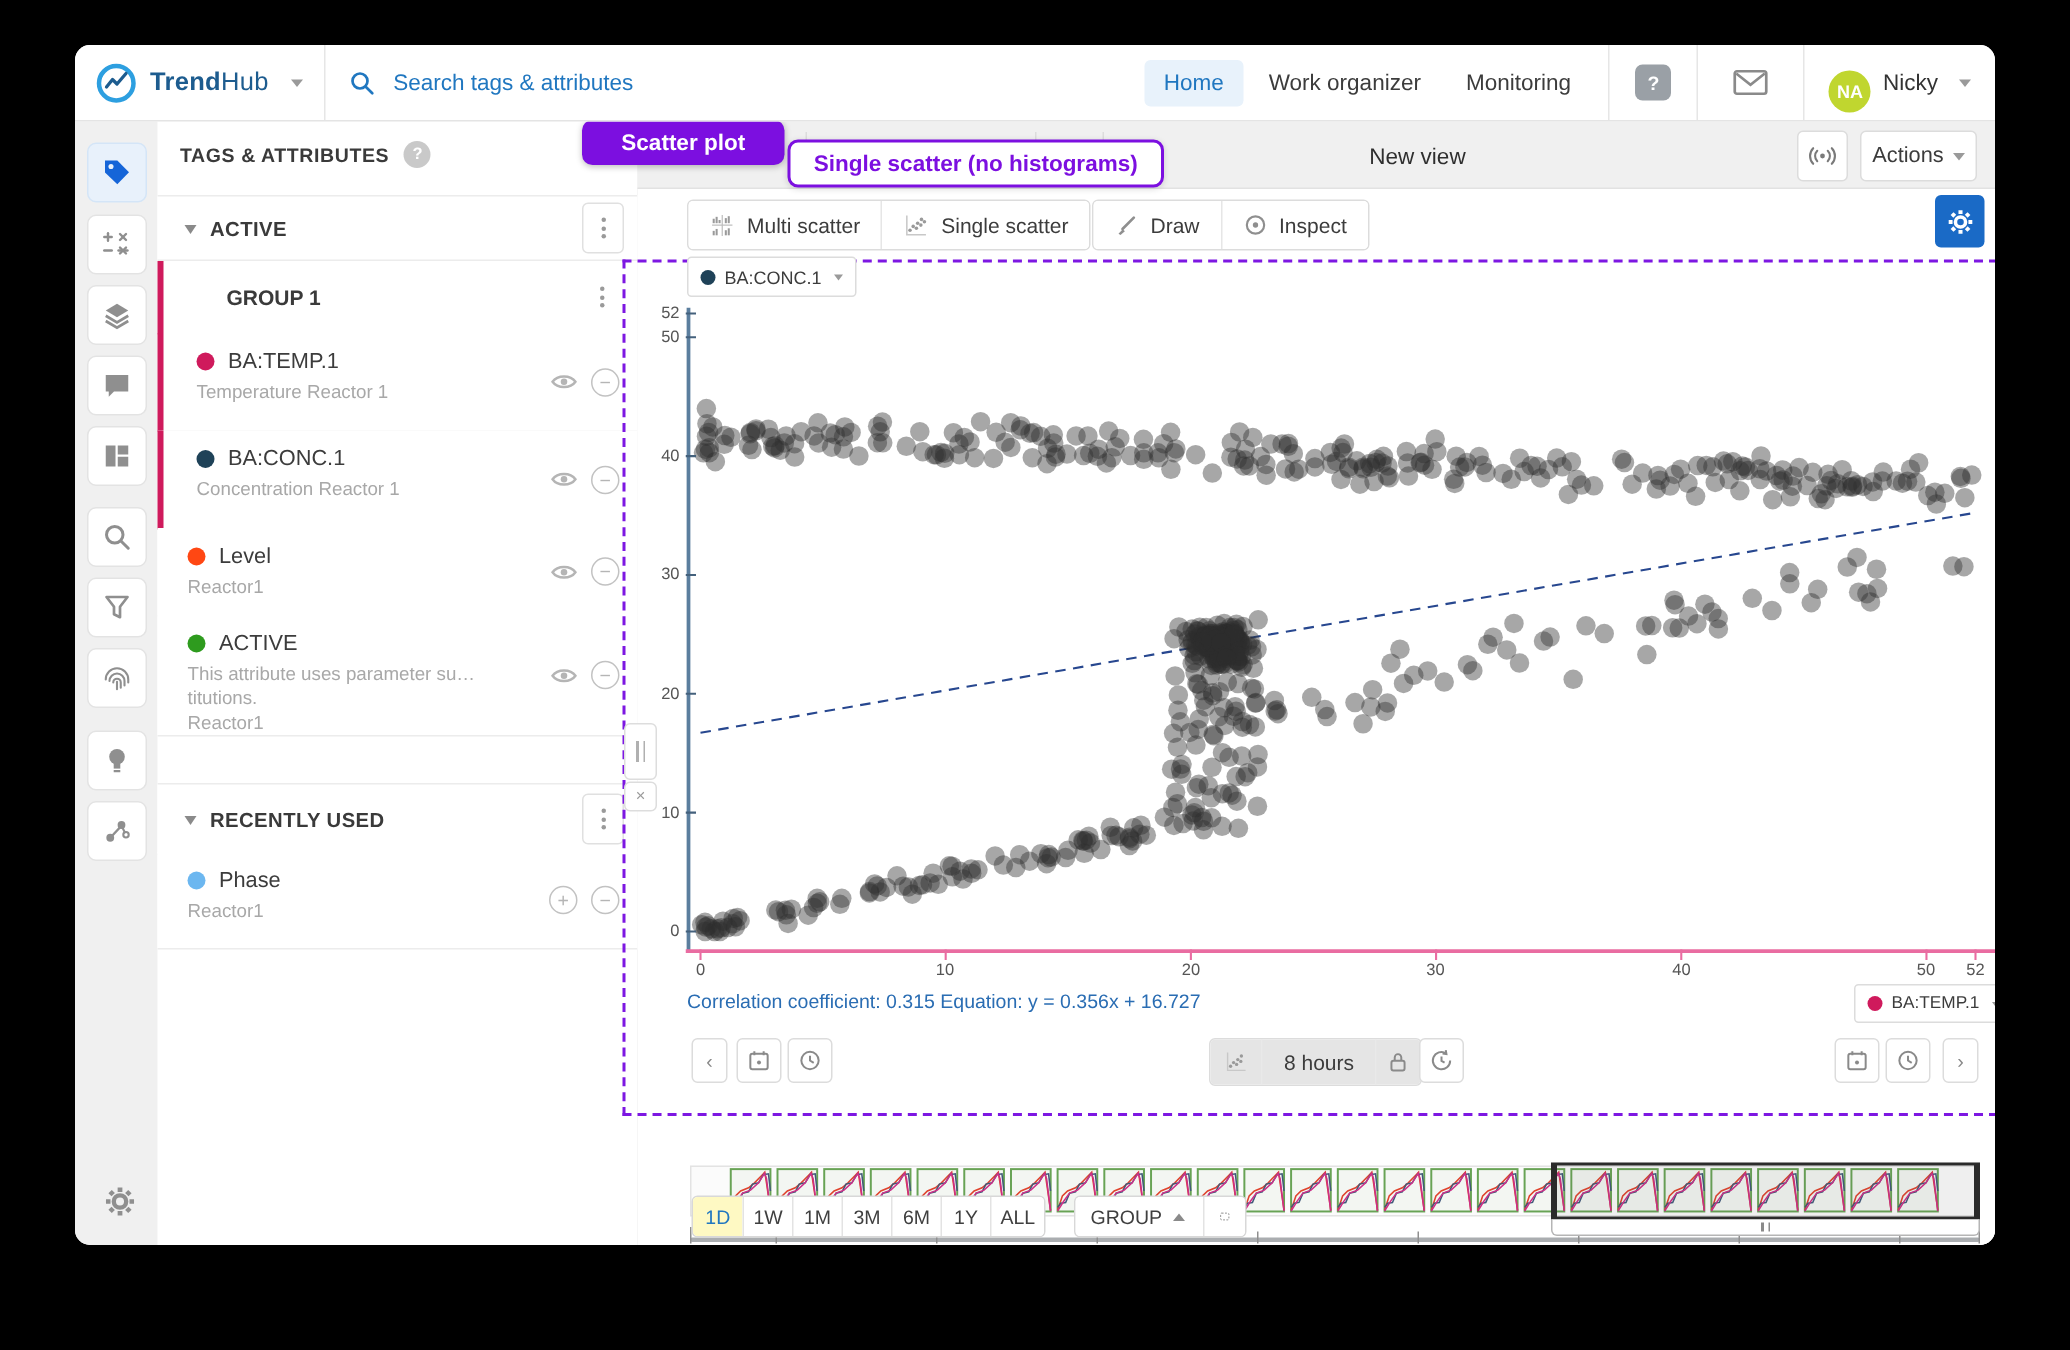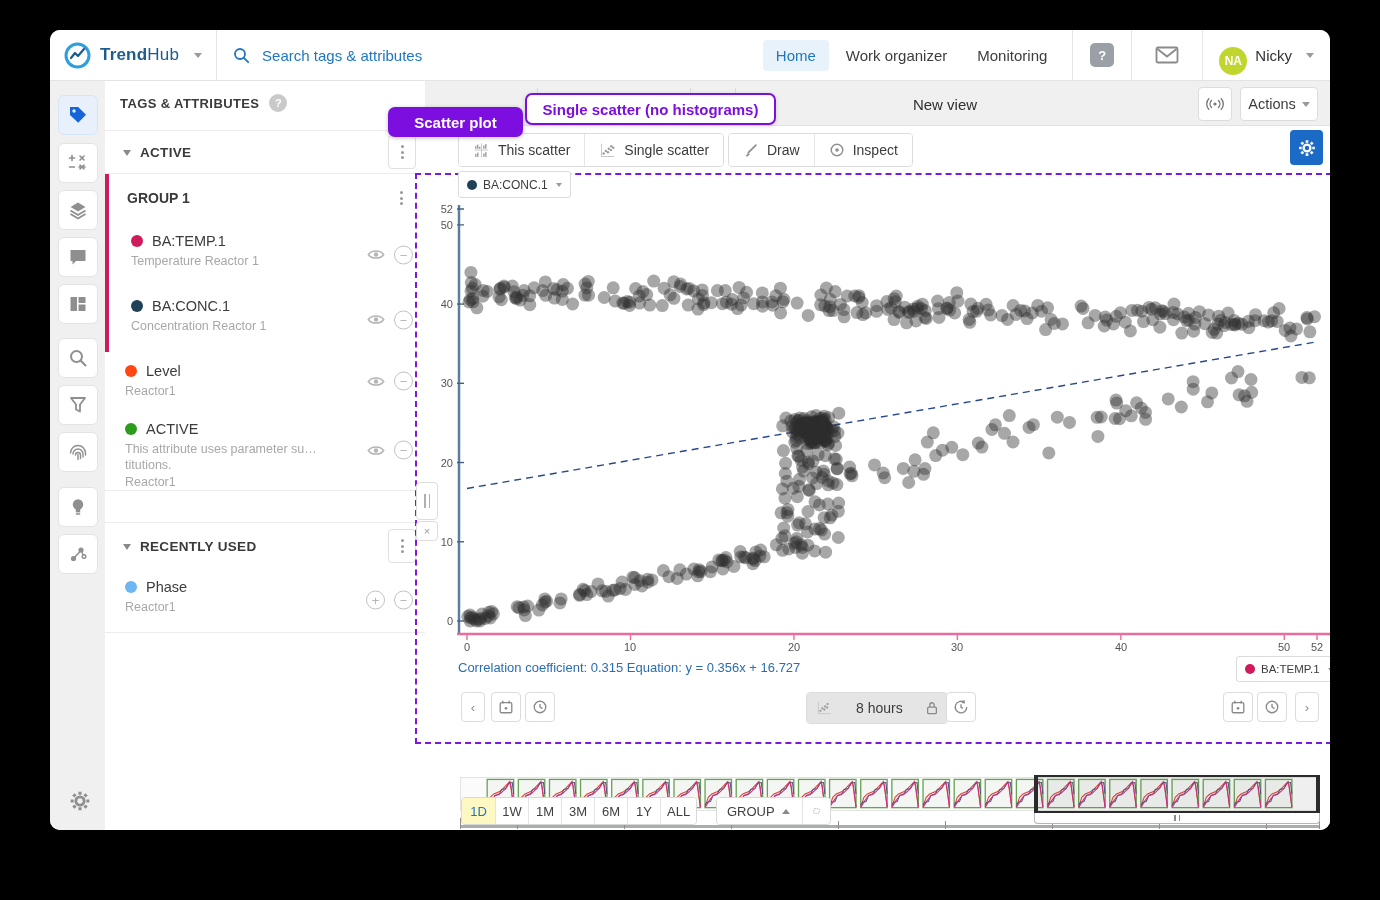--- a/index.html
+++ b/index.html
@@ -46,21 +46,21 @@
   .row{position:absolute;left:0;right:0;border-bottom:1px solid #ececec;background:#fff;cursor:pointer;}
   .row.grouped{border-left:4px solid #cf1a5c;}
   .row-inner{padding:11px 0 0 22px;}
   .row-title{display:flex;align-items:center;gap:9px;font-size:14.5px;color:#3c3c3c;}
   .dot{width:12px;height:12px;border-radius:50%;flex:0 0 auto;}
   .row-desc{font-size:12.5px;color:#a8a8a8;margin:4px 0 0 0;line-height:1.3;}
   .row-actions{position:absolute;right:12px;top:50%;transform:translateY(-50%);display:flex;gap:9px;align-items:center;}
   .circ-btn{width:19px;height:19px;border:1.4px solid #c2c2c2;border-radius:50%;background:#fff;color:#b5b5b5;display:flex;align-items:center;justify-content:center;font-size:13px;line-height:1;cursor:pointer;padding:0;}
   .eye-btn{background:none;border:none;padding:0;cursor:pointer;display:flex;}
   .grp-hdr{position:absolute;left:0;right:0;background:#fff;border-left:4px solid #cf1a5c;border-bottom:1px solid #ececec;display:flex;align-items:center;padding-left:18px;}
-  .grp-label{font-size:14px;font-weight:bold;color:#3a3a3a;}
+  .grp-label{font-size:14px;font-weight:bold;color:#3a3a3a;margin-left:24px;}
   
   .main-bg{position:absolute;left:375px;top:0;right:0;bottom:0;background:#fff;}
   .tab-strip{position:absolute;left:375px;top:0;right:0;height:45px;background:#f0f0f0;border-bottom:1px solid #e2e2e2;z-index:1;}
   .tab-div{position:absolute;top:8px;width:1px;height:30px;background:#dcdcdc;}
   .dashed-frame{position:absolute;left:365px;top:93px;width:913px;height:567px;border:2px dashed #7d17e2;z-index:2;pointer-events:none;}
   .pill{position:absolute;z-index:4;display:flex;align-items:center;justify-content:center;font-weight:bold;font-size:15px;border-radius:7px;cursor:pointer;}
   .pill-solid{background:#7c0fe0;color:#fff;box-shadow:0 1px 4px rgba(0,0,0,.25);}
   .pill-outline{background:#fff;color:#7c0fe0;border:2px solid #7c0fe0;box-shadow:0 1px 4px rgba(0,0,0,.15);}
   .view-title{position:absolute;z-index:3;font-size:15px;color:#2f2f2f;text-align:center;}
   .sq-btn{position:absolute;background:#fff;border:1px solid #dcdcdc;border-radius:4px;display:flex;align-items:center;justify-content:center;cursor:pointer;color:#7a7a7a;z-index:3;}
@@ -369,21 +369,21 @@
 
     <div class="main-bg"></div>
     <div class="tab-strip">
       <div class="tab-div" style="left:112px"></div>
       <div class="tab-div" style="left:265px"></div>
       <div class="tab-div" style="left:310px"></div>
     </div>
 
     <div class="dashed-frame"></div>
 
-    <div class="pill pill-solid" style="left:338px;top:27px;width:135px;height:30px">Scatter plot</div>
+    <div class="pill pill-solid" style="left:338px;top:0;width:135px;height:30px">Scatter plot</div>
     <div class="pill pill-outline" style="left:475px;top:13px;width:247px;height:28px">Single scatter (no histograms)</div>
     <div class="view-title" style="left:830px;top:16px;width:130px">New view</div>
 
     <button class="sq-btn" style="left:1148px;top:7px;width:34px;height:34px">
       <svg width="18" height="14" viewBox="0 0 18 14" fill="none" stroke="#7a7a7a" stroke-width="1.4" stroke-linecap="round">
         <circle cx="9" cy="7" r="1.6" fill="#7a7a7a" stroke="none"></circle>
         <path d="M5.5 3.5 a5 5 0 0 0 0 7"></path>
           <path d="M12.5 3.5 a5 5 0 0 1 0 7"></path>
         <path d="M2.8 1.8 a7.5 7.5 0 0 0 0 10.4"></path>
           <path d="M15.2 1.8 a7.5 7.5 0 0 1 0 10.4"></path>
@@ -403,21 +403,21 @@
               <rect x="4.8" y="3" width="1.6" height="5"></rect>
               <rect x="7.1" y="5.5" width="1.6" height="2.5"></rect>
               <rect x="12" y="4" width="1.6" height="4"></rect>
               <rect x="14.3" y="2.5" width="1.6" height="5.5"></rect>
               <rect x="2.5" y="14" width="1.6" height="3.5"></rect>
               <rect x="4.8" y="12.5" width="1.6" height="5"></rect>
               <rect x="12" y="13.5" width="1.6" height="4"></rect>
               <rect x="14.3" y="12" width="1.6" height="5.5"></rect>
             </g>
         </svg>
-        <span>This scatter</span>
+        <span>Multi scatter</span>
       </button>
       <button class="tool-btn">
         <svg width="17" height="17" viewBox="0 0 20 20">
           <path d="M3 2 V17 H18" stroke="#c8c8c8" stroke-width="1.2" fill="none"></path>
           <g fill="#9a9a9a">
               <circle cx="5.5" cy="13.5" r="1.4"></circle>
               <circle cx="8" cy="10.5" r="1.4"></circle>
               <circle cx="10.5" cy="12" r="1.4"></circle>
               <circle cx="11.5" cy="8" r="1.4"></circle>
               <circle cx="14" cy="9.5" r="1.4"></circle>

